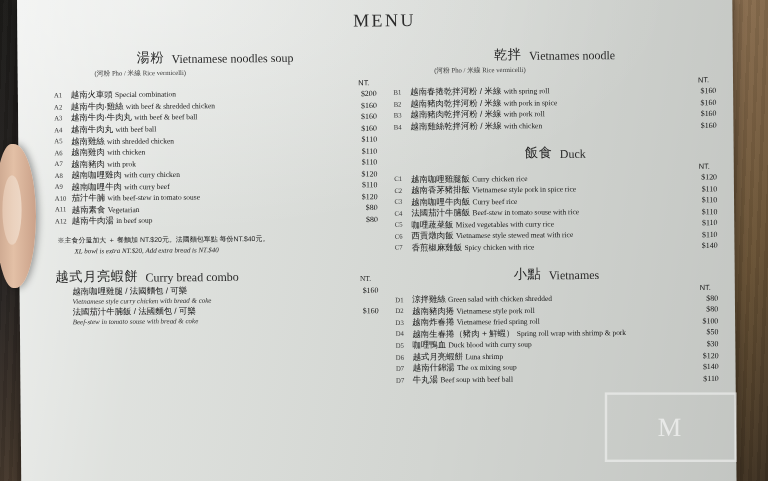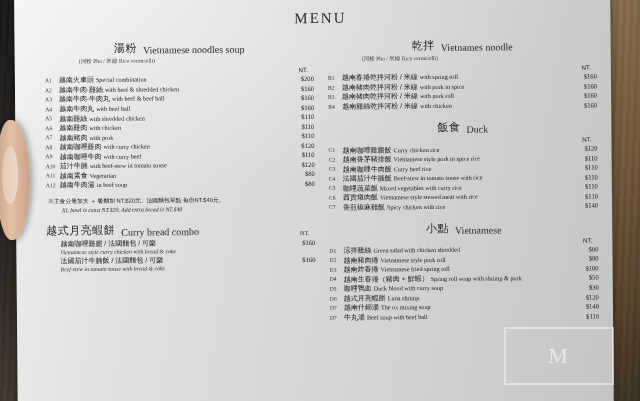--- a/index.html
+++ b/index.html
@@ -294,21 +294,21 @@
           <tr>
             <td class="code">C7</td>
             <td class="name"><span>香煎椒麻雞飯</span> <span class="e">Spicy chicken with rice</span></td>
             <td class="price">$140</td>
           </tr>
         </tbody>
           </table>
 
         <div class="sec-head center" style="margin-top:9px">
           <span class="cn">小點</span>
-          <span class="en">Vietnamese</span>
+          <span class="en">Vietnames</span>
         </div>
         <div class="nt-row">
             <span>NT.</span>
           </div>
 
         <table>
           <tbody>
               <tr>
             <td class="code">D1</td>
             <td class="name"><span>涼拌雞絲</span> <span class="e">Green salad with chicken shredded</span></td>

